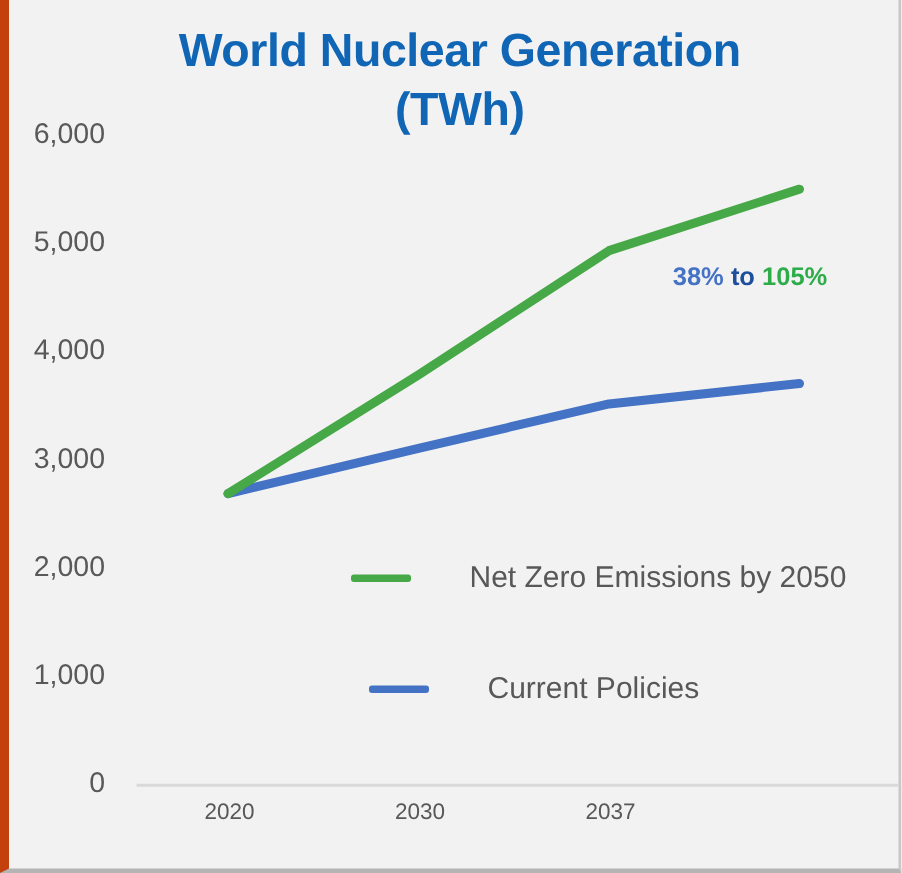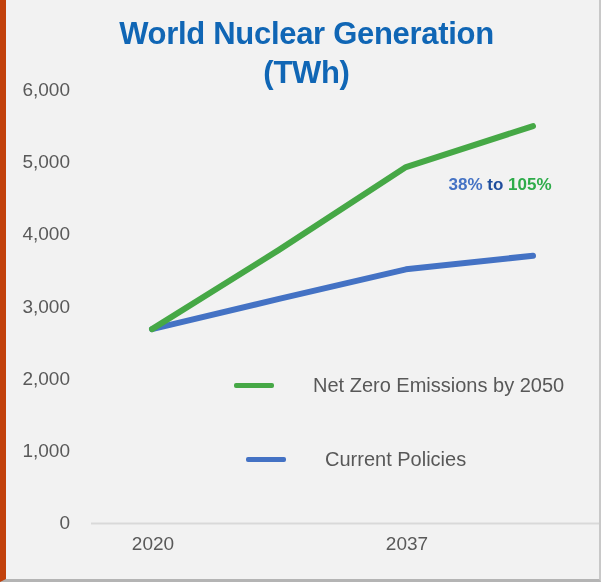--- a/index.html
+++ b/index.html
@@ -58,21 +58,21 @@
     transform: translateY(-50%);
     white-space: nowrap;
   }
 
   
   .xtick {
     position: absolute;
     top: 533px;
     width: 90px;
     text-align: center;
-    font-size: 19px;
+    font-size: 15px;
     color: #595959;
     transform: translateX(-45px);
     white-space: nowrap;
   }
 
   
   #annotation {
     position: absolute;
     left: 388px;
     top: 172px;
@@ -130,20 +130,21 @@
 
   <div class="ytick" style="top:90px">6,000</div>
   <div class="ytick" style="top:162px">5,000</div>
   <div class="ytick" style="top:234px">4,000</div>
   <div class="ytick" style="top:307px">3,000</div>
   <div class="ytick" style="top:379px">2,000</div>
   <div class="ytick" style="top:451px">1,000</div>
   <div class="ytick" style="top:523px">0</div>
 
   <div class="xtick" style="left:147px">2020</div>
+  <div class="xtick" style="left:274px">2030</div>
   <div class="xtick" style="left:401px">2037</div>
 
   <div id="annotation">
     <span class="pct-blue">38%</span><span> </span><span>to</span><span> </span><span class="pct-green">105%</span>
   </div>
 
   <div class="legend-entry" id="legend-netzero">
     <span class="legend-swatch" style="background:#46a846"></span>
     <span class="legend-label">Net Zero Emissions by 2050</span>
   </div>

